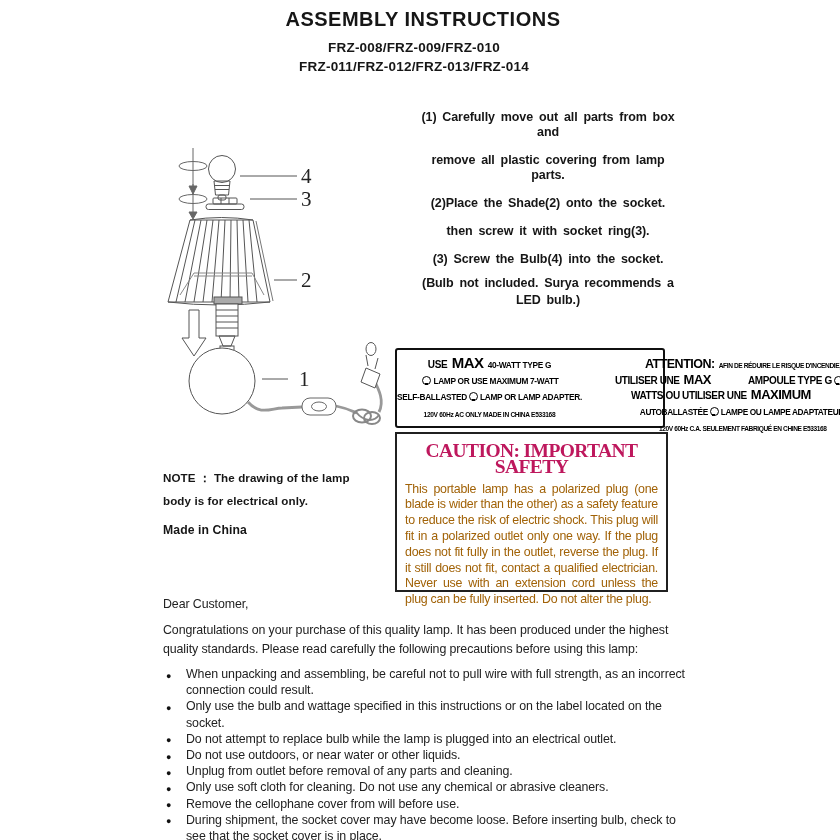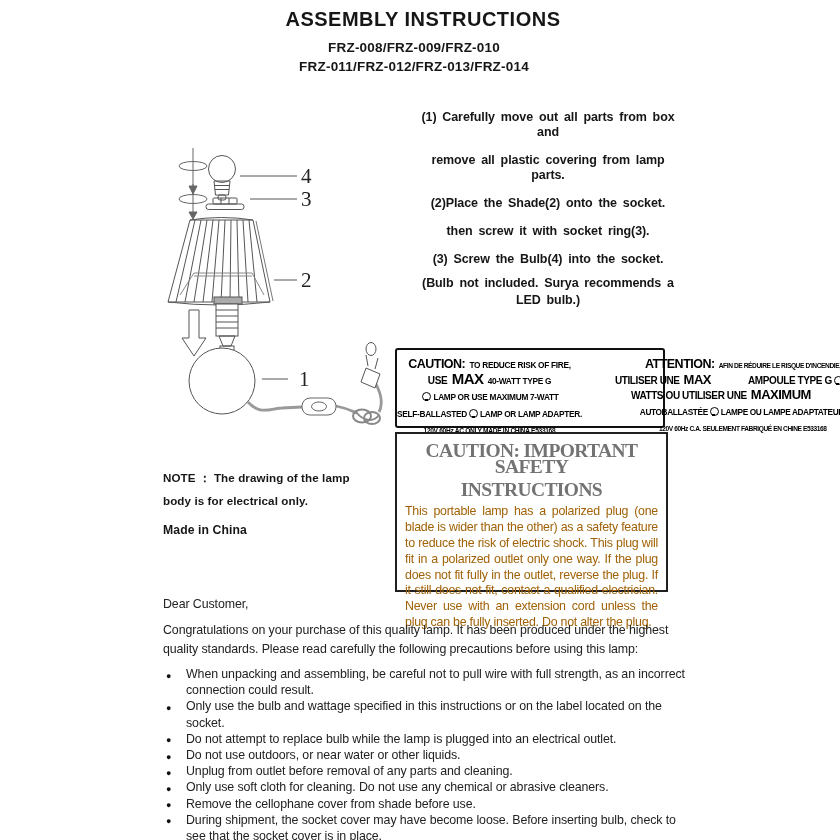--- a/index.html
+++ b/index.html
@@ -35,21 +35,21 @@
   .lbl-s{font-size:8.3px;}
   .lbl-xs{font-size:10px;margin-left:33px;}
   .lbl-xxs{font-size:6.6px;}
   .bulb{display:inline-block;width:7px;height:7px;border:1px solid #000;border-radius:50%;
     position:relative;top:1px;margin:0 2px;}
   .bulb::after{content:"";position:absolute;left:1.5px;top:6px;width:3px;height:2px;background:#000;}
   
   .safety{position:absolute;left:395px;top:432px;width:269px;height:156px;
     border:2px solid #202020;background:#fff;}
   .safety .sline{font-family:"Liberation Serif",serif;font-weight:bold;text-align:center;
-    font-size:19.5px;letter-spacing:-.6px;margin:0;color:#737373;}
+    font-size:19.5px;letter-spacing:-.6px;margin:0;color:#be185d;}
   .safety .sline.l1{margin-top:9px;}
   .safety .sline.l2{margin-top:7px;}
   .safety p{font-size:12.4px;line-height:15.8px;text-align:justify;
     margin:7px 8px 0;letter-spacing:-.25px;color:#a16207;}
   
   .note{position:absolute;left:163px;top:466px;font-weight:bold;font-size:11.6px;
     line-height:23px;letter-spacing:.1px;}
   .note .made{margin-top:7px;font-size:12.2px;}
   
   .letter{position:absolute;left:163px;top:596px;width:524px;font-size:12.4px;
@@ -174,53 +174,51 @@
   </g>
 </svg>
 
 <span class="part-num" style="left:301px;top:164px;">4</span>
 <span class="part-num" style="left:301px;top:187px;">3</span>
 <span class="part-num" style="left:301px;top:268px;">2</span>
 <span class="part-num" style="left:299px;top:367px;">1</span>
 
 <div class="labels-box">
   <div class="label-col en">
-    <div><span class="lbl-xl">CAUTION:</span> <span class="lbl-s">TO REDUCE RISK OF FIRE,</span></div>
     <div><span class="lbl-use">USE</span> <span class="lbl-max">MAX</span> <span class="lbl-s">40-WATT TYPE G</span></div>
     <div><span class="bulb"></span><span class="lbl-s">LAMP OR USE MAXIMUM 7-WATT</span></div>
     <div><span class="lbl-s">SELF-BALLASTED</span><span class="bulb"></span><span class="lbl-s">LAMP OR LAMP ADAPTER.</span></div>
     <div><span class="lbl-xxs">120V 60Hz AC ONLY MADE IN CHINA E533168</span></div>
   </div>
   <div class="label-col fr">
     <div><span class="lbl-xl">ATTENTION:</span> <span class="lbl-xxs">AFIN DE RÉDUIRE LE RISQUE D'INCENDIE,</span></div>
     <div><span class="lbl-xs">UTILISER UNE</span> <span class="lbl-m2">MAX</span> <span class="lbl-xs">AMPOULE TYPE G</span><span class="bulb"></span><span class="lbl-xs">DE 40</span></div>
     <div><span class="lbl-xs">WATTS OU UTILISER UNE</span> <span class="lbl-m2">MAXIMUM</span> <span class="lbl-xs">7 WATTS</span></div>
     <div><span class="lbl-s">AUTOBALLASTÉE</span><span class="bulb"></span><span class="lbl-s">LAMPE OU LAMPE ADAPTATEUR.</span></div>
     <div><span class="lbl-xxs">120V 60Hz C.A. SEULEMENT FABRIQUÉ EN CHINE E533168</span></div>
   </div>
 </div>
 
 <div class="safety">
   <p class="sline l1">CAUTION: IMPORTANT SAFETY</p>
-  <p class="sline l2">INSTRUCTIONS</p>
   <p>This portable lamp has a polarized plug (one blade is wider than the other) as a safety feature to reduce the risk of electric shock. This plug will fit in a polarized outlet only one way. If the plug does not fit fully in the outlet, reverse the plug. If it still does not fit, contact a qualified electrician. Never use with an extension cord unless the plug can be fully inserted. Do not alter the plug.</p>
 </div>
 
 <div class="note">
   <div>NOTE ： The drawing of the lamp</div>
   <div>body is for electrical only.</div>
   <div class="made">Made in China</div>
 </div>
 
 <div class="letter">
   <p class="salutation">Dear Customer,</p>
   <p class="intro">Congratulations on your purchase of this quality lamp. It has been produced under the highest quality standards. Please read carefully the following precautions before using this lamp:</p>
   <ul class="precautions">
     <li>When unpacking and assembling, be careful not to pull wire with full strength, as an incorrect connection could result.</li>
     <li>Only use the bulb and wattage specified in this instructions or on the label located on the socket.</li>
     <li>Do not attempt to replace bulb while the lamp is plugged into an electrical outlet.</li>
     <li>Do not use outdoors, or near water or other liquids.</li>
     <li>Unplug from outlet before removal of any parts and cleaning.</li>
     <li>Only use soft cloth for cleaning. Do not use any chemical or abrasive cleaners.</li>
-    <li>Remove the cellophane cover from shade before use.</li>
+    <li>Remove the cellophane cover from will before use.</li>
     <li>During shipment, the socket cover may have become loose. Before inserting bulb, check to see that the socket cover is in place.</li>
   </ul>
 </div>
 
 </body></html>

